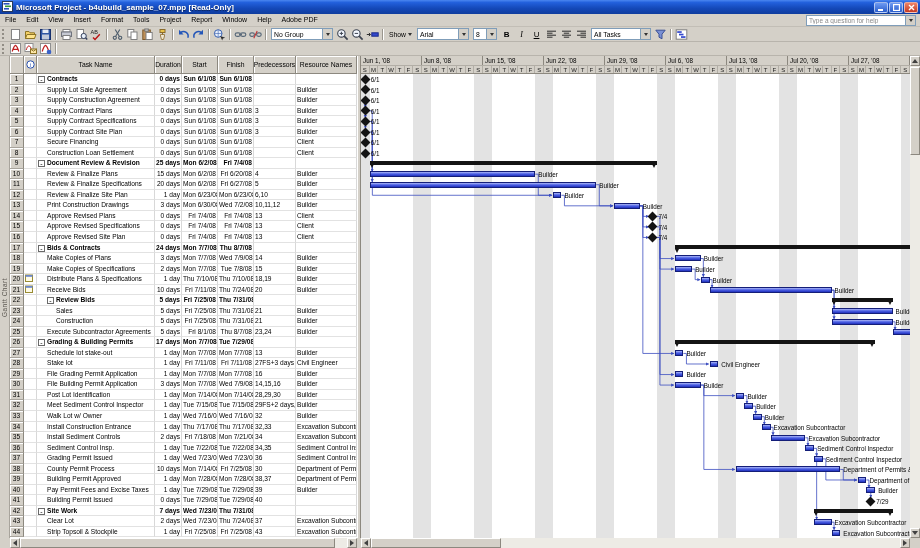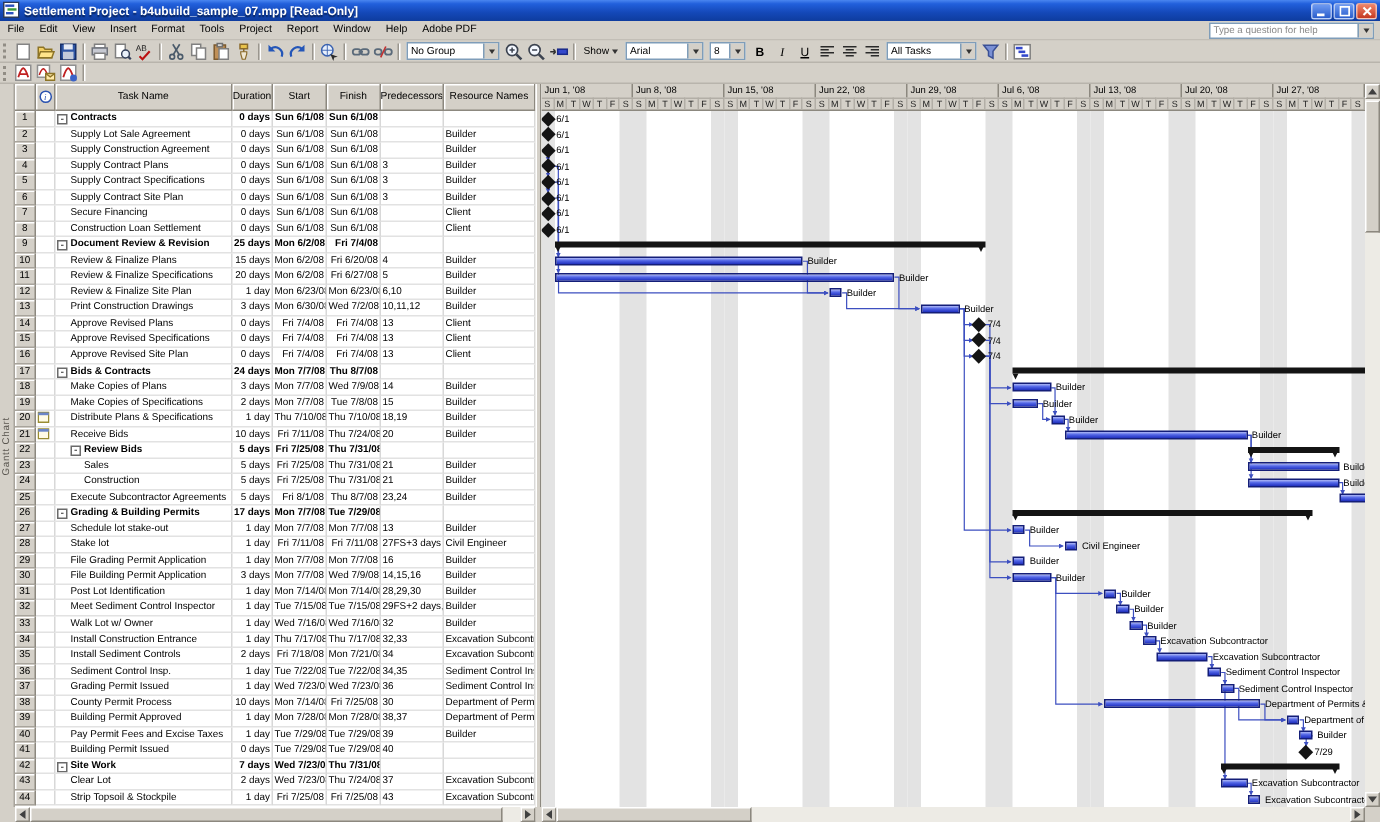--- a/index.html
+++ b/index.html
@@ -82,21 +82,21 @@
 <body>
 
 <div class="app">
   <div class="titlebar">
     <span><svg width="11" height="11" viewBox="0 0 11 11">
           <rect x="0.5" y="0.5" width="10" height="10" fill="#fff" stroke="#2a3a5a"></rect>
           <rect x="1.5" y="2" width="6" height="1.6" fill="#2a52c0"></rect>
           <rect x="3" y="4.5" width="6" height="1.6" fill="#3a9a3a"></rect>
           <rect x="2" y="7" width="5" height="1.6" fill="#2a52c0"></rect>
         </svg></span>
-    <span class="title-text">Settlement Project - b4ubuild_sample_07.mpp [Read-Only]</span>
+    <span class="title-text">Microsoft Project - b4ubuild_sample_07.mpp [Read-Only]</span>
     <span class="win-btns">
       <span class="wbtn">
           <svg width="7" height="7">
             <rect x="0" y="5" width="5" height="2" fill="#fff"></rect>
           </svg>
         </span>
       <span class="wbtn">
           <svg width="7" height="7">
             <rect x="0.5" y="0.5" width="6" height="6" fill="none" stroke="#fff" stroke-width="1.3"></rect>
           </svg>

